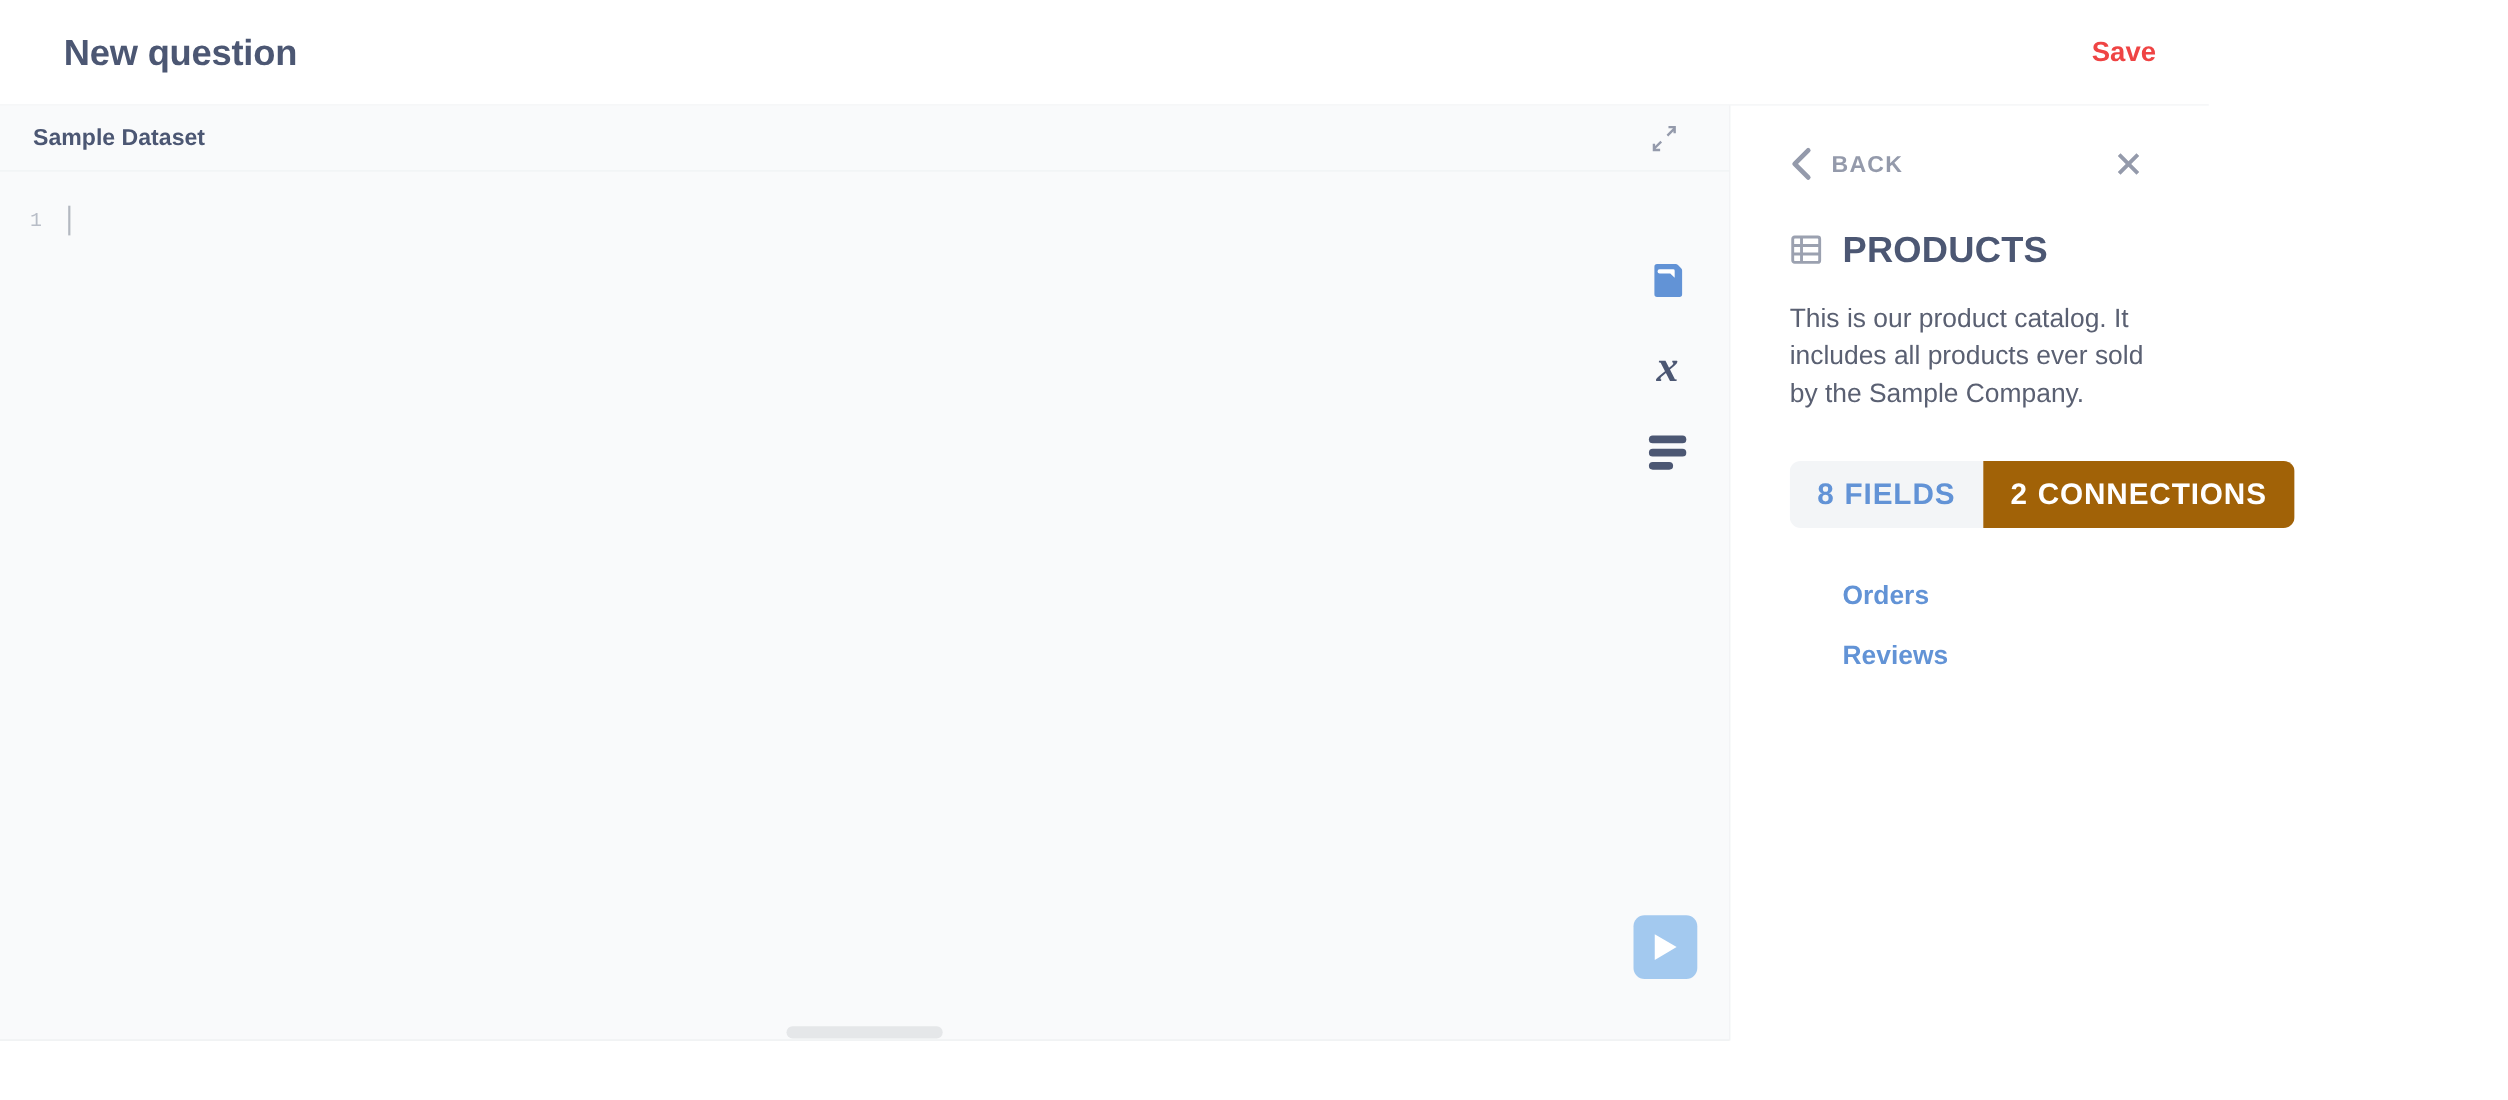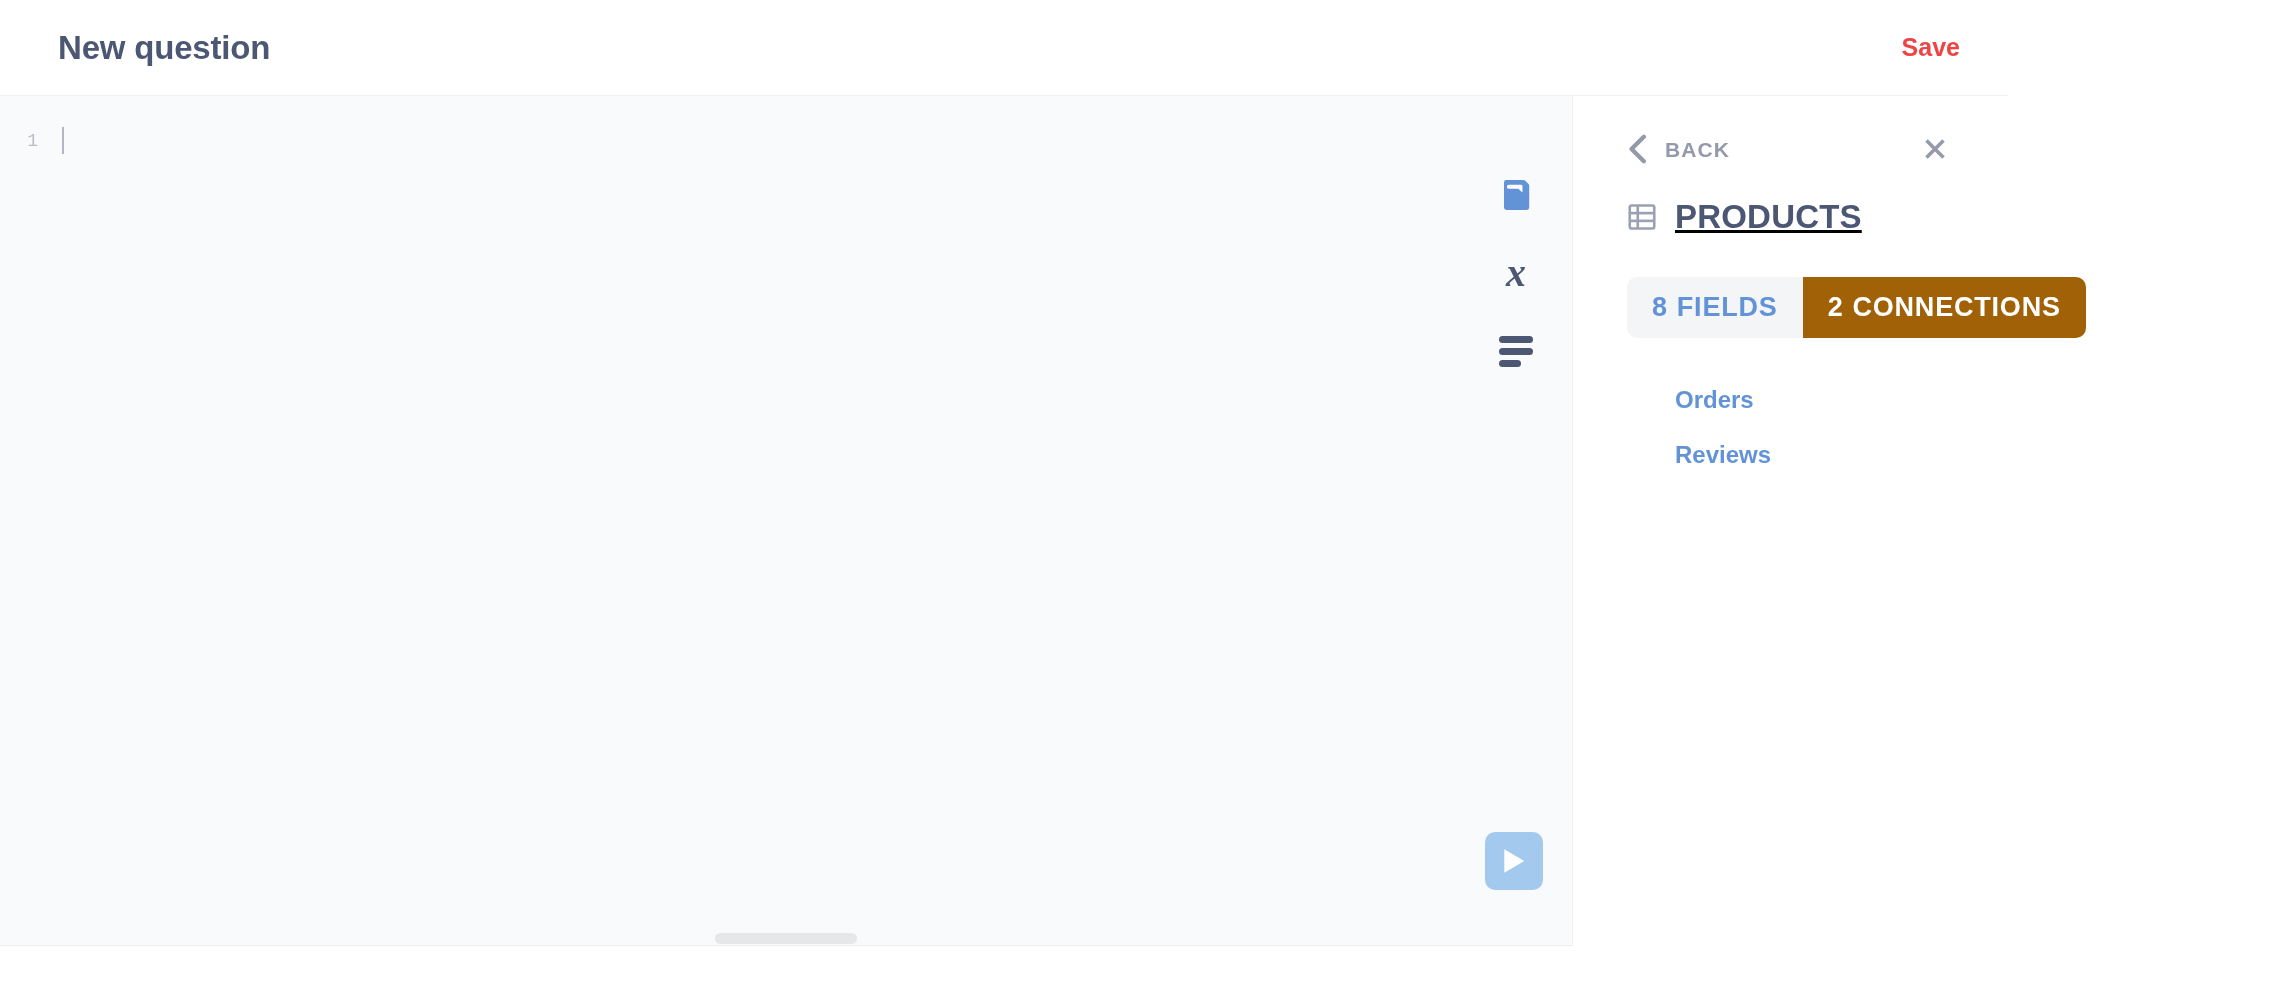--- a/index.html
+++ b/index.html
@@ -266,22 +266,21 @@
     align-items: center;
     justify-content: center;
     cursor: pointer;
     color: #949aab;
   }
 
   .ref-title-row {
     display: flex;
     align-items: center;
     gap: 18px;
-    margin-top: 20px;
-    text-decoration: underline;
+    margin-top: 30px;
   }
 
   .table-icon {
     color: #9ba1b0;
     display: flex;
     align-items: center;
   }
 
   .ref-title {
     font-size: 33px;
@@ -358,20 +357,30 @@
 
   <div class="topbar">
     <div class="page-title">New question</div>
     <div class="save-link">Save</div>
   </div>
 
   <div class="body-row">
 
     <div class="editor-pane">
 
+      <div class="editor-header">
+        <div class="db-name">Sample Dataset</div>
+        <div class="collapse-icon">
+          <svg width="26" height="26" viewBox="0 0 24 24" fill="currentColor" aria-hidden="true">
+            <path d="M20.2 3.8 14.8 9.2l-1.4-1.4 5.4-5.4H15V0.4h6.2v6.2h-2V3.8z" transform="translate(0.5,1)"></path>
+            <path d="M3.8 20.2l5.4-5.4 1.4 1.4-5.4 5.4H9v2H2.8v-6.2h2v2.8z" transform="translate(-0.5,-1)"></path>
+            <path d="M21.8 13.6v6.4h-6.4v-2h3l-4.1-4.1 1.4-1.4 4.1 4.1v-3h2z" opacity="0"></path>
+          </svg>
+        </div>
+      </div>
 
       <div class="editor-body">
 
         <div class="code-area">
           <div class="gutter">1</div>
           <div class="code-line">
             <span class="caret"></span>
             <span></span>
           </div>
         </div>
@@ -432,20 +441,21 @@
           <svg width="30" height="30" viewBox="0 0 24 24" fill="none" aria-hidden="true">
             <rect x="2.2" y="2.8" width="19.6" height="18.4" rx="1.4" stroke="currentColor" stroke-width="2.1"></rect>
             <line x1="8.6" y1="3.3" x2="8.6" y2="20.7" stroke="currentColor" stroke-width="2.1"></line>
             <line x1="2.7" y1="8.9" x2="21.3" y2="8.9" stroke="currentColor" stroke-width="2.1"></line>
             <line x1="2.7" y1="15.1" x2="21.3" y2="15.1" stroke="currentColor" stroke-width="2.1"></line>
           </svg>
         </span>
         <div class="ref-title">PRODUCTS</div>
       </div>
 
+      <div class="ref-desc">This is our product catalog. It includes all products ever sold by the Sample Company.</div>
 
       <div class="tab-group">
         <div class="tab inactive">
           <span class="count">8</span><span>FIELDS</span>
         </div>
         <div class="tab active">
           <span class="count">2</span><span>CONNECTIONS</span>
         </div>
       </div>
 

